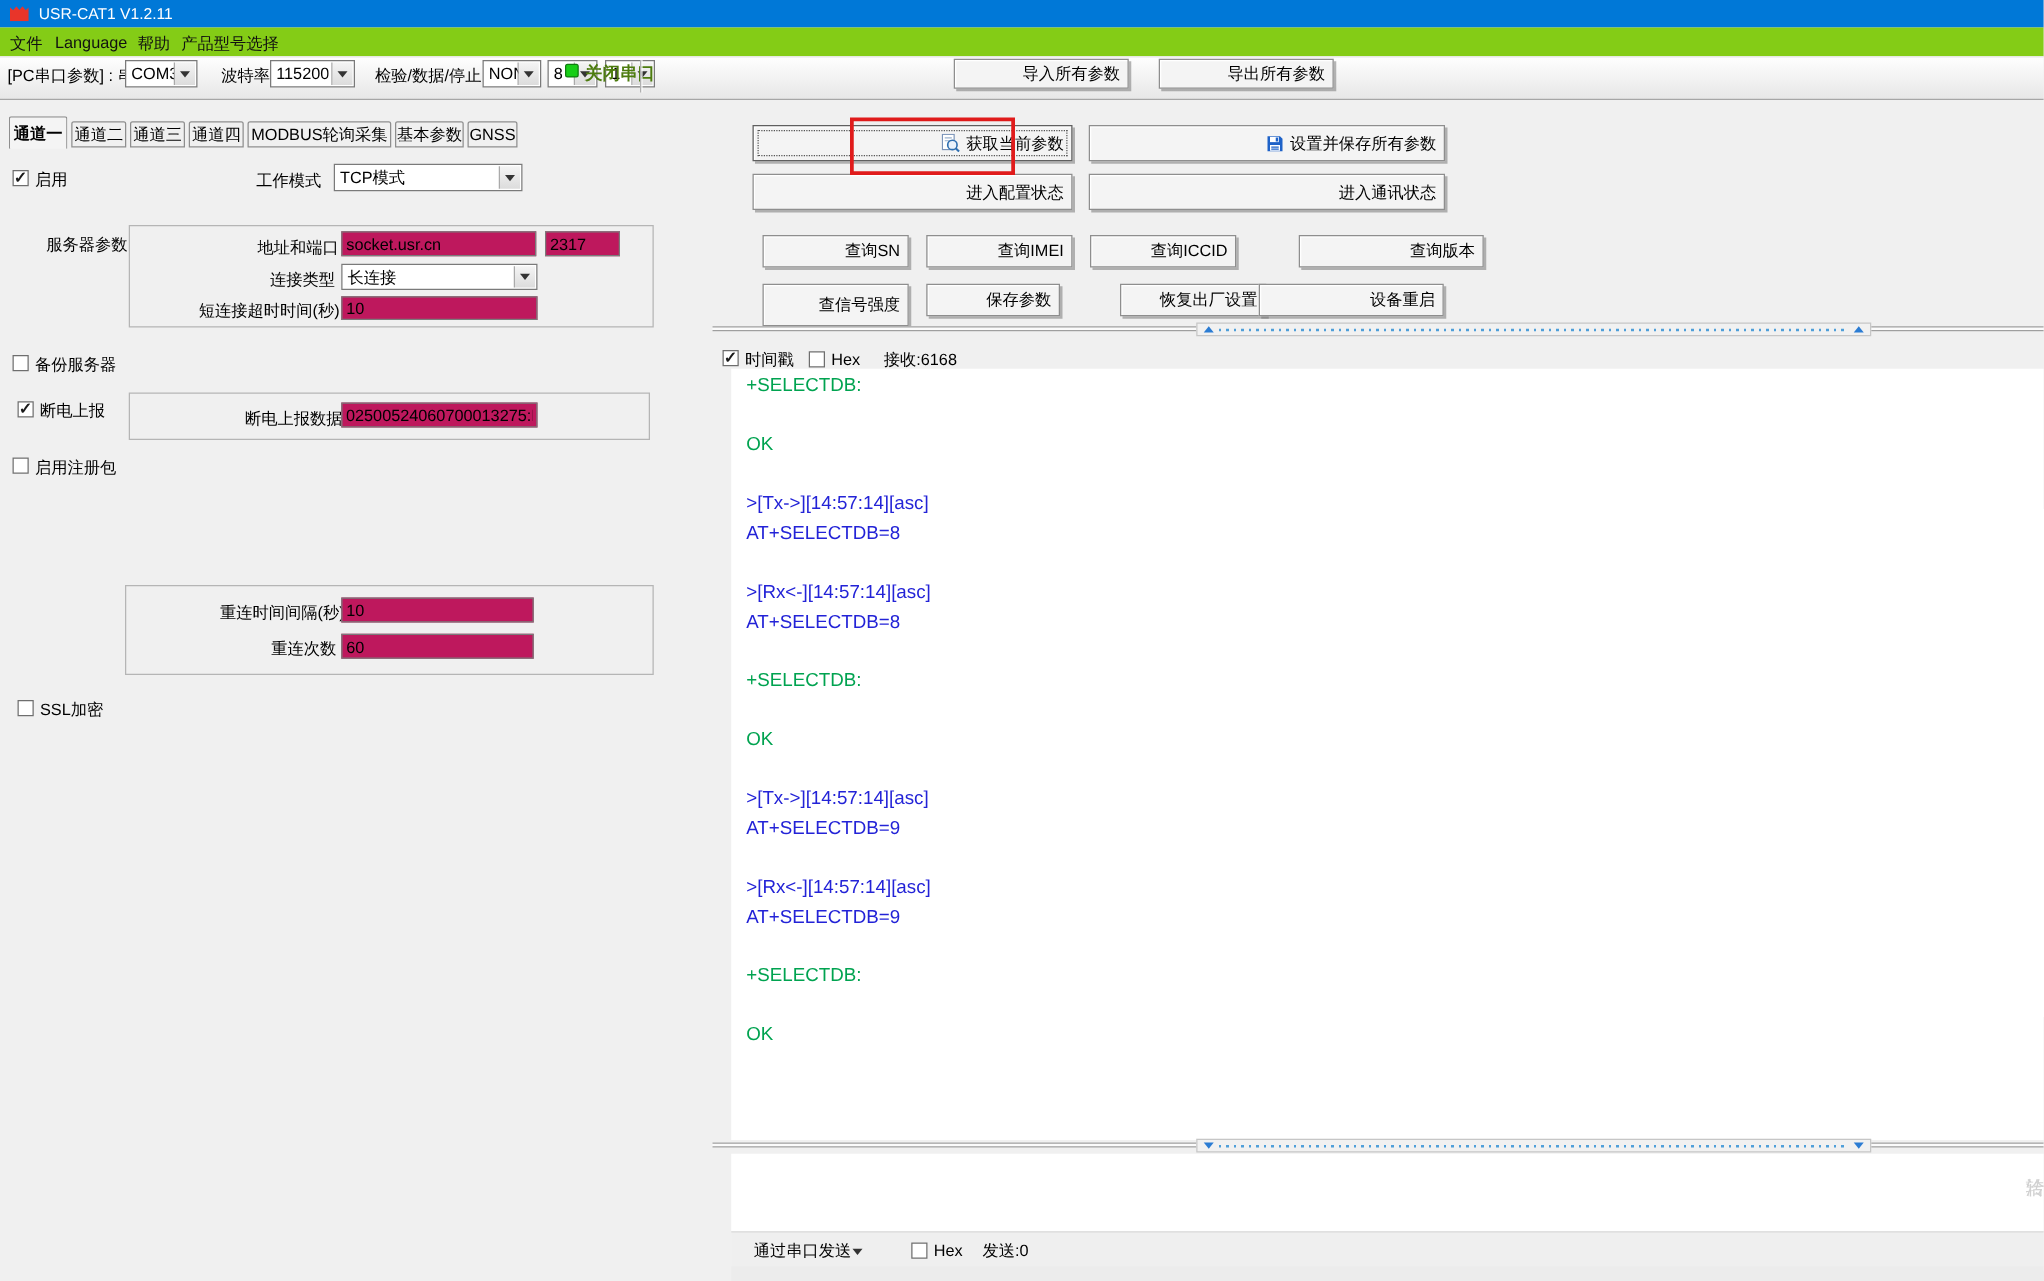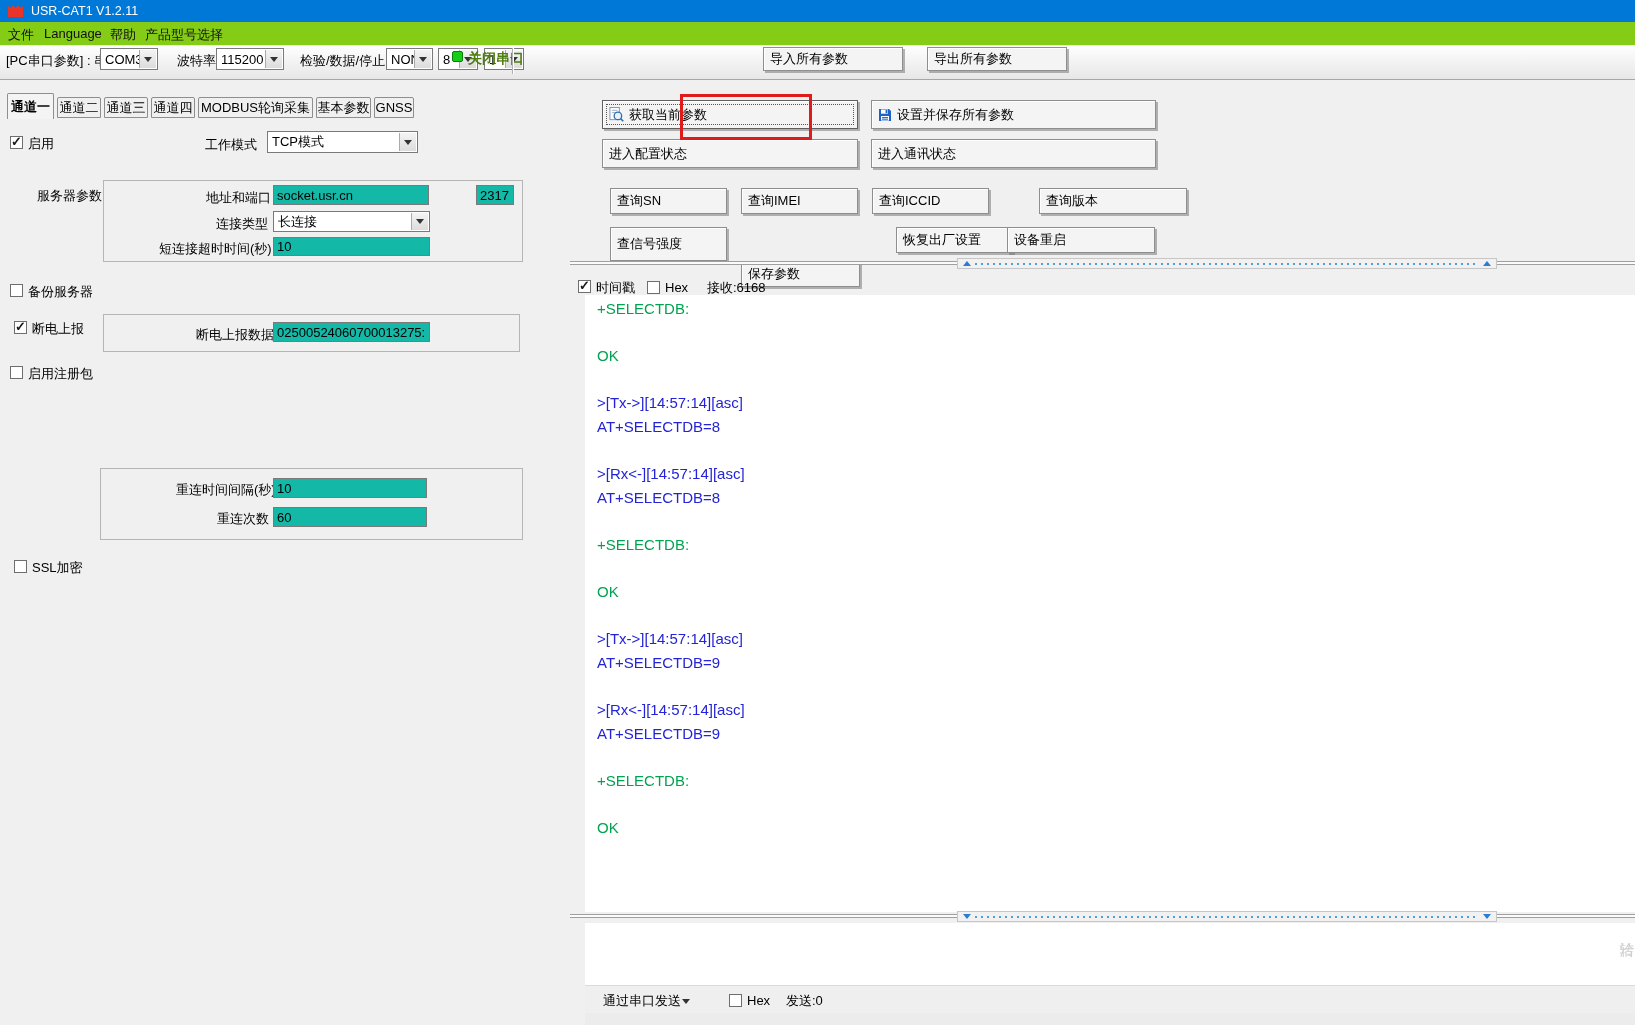--- a/index.html
+++ b/index.html
@@ -14,33 +14,33 @@
   
   .titlebar{position:absolute;left:0;top:0;width:1635px;height:22px;background:#0078D7;color:#fff;
     display:flex;align-items:center;font-size:12.5px;}
   .titlebar .ticon{margin:0 8px 0 8px;display:flex;align-items:center;}
   .menubar{position:absolute;left:0;top:22px;width:1635px;height:23px;background:#84cc16;}
   .menubar span{position:absolute;top:4px;font-size:13px;color:#111;cursor:default;}
   .toolbar{position:absolute;left:0;top:45px;width:1635px;height:33px;
     background:linear-gradient(#fefefe,#e7e7e7);border-bottom:1px solid #a6a6a6;border-top:1px solid #ececec;}
   .vsep{position:absolute;left:512px;top:48px;width:1px;height:26px;background:#b0b0b0;box-shadow:1px 0 0 #fff;}
   
-  .input{position:absolute;background:#14b8a6;border:1px solid #7a7a7a;font-size:13px;padding:0 3px;
+  .input{position:absolute;background:#be185d;border:1px solid #7a7a7a;font-size:13px;padding:0 3px;
     font-family:"Liberation Sans",sans-serif;color:#000;box-sizing:border-box;}
   input.input{outline:none;}
   .combo{position:absolute;background:#fff;border:1px solid #7a7a7a;box-sizing:border-box;font-size:13px;}
   .combo .val{position:absolute;left:4px;top:50%;transform:translateY(-50%);white-space:nowrap;overflow:hidden;max-width:calc(100% - 20px);}
   .combo .arr{position:absolute;right:1px;top:1px;bottom:1px;width:16px;background:linear-gradient(#f4f4f4,#dcdcdc);
     border-left:1px solid #aaa;display:flex;align-items:center;justify-content:center;}
   .tri-d{width:0;height:0;border-left:4px solid transparent;border-right:4px solid transparent;border-top:5px solid #333;}
   .tri-u-b{width:0;height:0;border-left:4px solid transparent;border-right:4px solid transparent;border-bottom:5px solid #2b7cd3;}
   .tri-d-b{width:0;height:0;border-left:4px solid transparent;border-right:4px solid transparent;border-top:5px solid #2b7cd3;}
   .btn{position:absolute;background:#f4f4f4;border:1px solid #8e8e8e;
     box-shadow:2px 2px 0 rgba(110,110,110,.5), inset 1px 1px 0 #fff;
-    font-size:13px;color:#000;display:flex;align-items:center;justify-content:flex-start;
+    font-size:13px;color:#000;display:flex;align-items:center;justify-content:flex-end;
     font-family:"Liberation Sans",sans-serif;white-space:nowrap;box-sizing:border-box;cursor:default;gap:5px;}
   .btn .focus-rect{position:absolute;inset:3px;border:1px dotted #555;pointer-events:none;}
   .cb{position:absolute;width:13px;height:13px;background:#fff;border:1px solid #6e6e6e;box-sizing:border-box;}
   .cb.checked::after{content:"\2713";position:absolute;left:0px;top:-3px;font-size:13px;font-weight:bold;color:#1a1a1a;}
   .groupbox{position:absolute;border:1px solid #b5b5b5;box-sizing:border-box;}
   
   .tab{position:absolute;top:97px;height:21px;background:#f0f0f0;border:1px solid #8e8e8e;border-bottom:1px solid #8e8e8e;
     border-radius:2px 2px 0 0;font-size:13px;display:flex;align-items:center;justify-content:center;box-sizing:border-box;}
   .tab.active{top:93px;height:26px;font-weight:bold;background:#f4f4f4;border-bottom:none;z-index:2;}
   
@@ -139,21 +139,21 @@
   <span class="val">TCP模式</span>
   <span class="arr">
       <i class="tri-d"></i>
     </span>
 </div>
 
 <span class="lbl" style="left:37px;top:188px;">服务器参数</span>
 <div class="groupbox" style="left:103px;top:180px;width:420px;height:82px;"></div>
 <span class="lbl" style="left:206px;top:190px;">地址和端口</span>
 <input class="input" style="left: 273px; top: 185px; width: 156px; height: 20px;" value="socket.usr.cn">
-<input class="input" style="left: 436px; top: 185px; width: 38px; height: 20px; margin-left: 40px;" value="2317">
+<input class="input" style="left: 436px; top: 185px; width: 60px; height: 20px;" value="2317">
 <span class="lbl" style="left:216px;top:216px;">连接类型</span>
 <div class="combo" style="left:273px;top:211px;width:157px;height:21px;">
   <span class="val">长连接</span>
   <span class="arr">
       <i class="tri-d"></i>
     </span>
 </div>
 <span class="lbl" style="left:159px;top:241px;">短连接超时时间(秒)</span>
 <input class="input" style="left: 273px; top: 237px; width: 157px; height: 19px;" value="10">
 
@@ -222,21 +222,21 @@
 </button>
 <button class="btn" style="left:872px;top:188px;width:117px;height:26px;">
   <span>查询ICCID</span>
 </button>
 <button class="btn" style="left:1007px;top:188px;width:148px;height:26px;margin-left:32px;">
   <span>查询版本</span>
 </button>
 <button class="btn" style="left:610px;top:227px;width:117px;height:34px;">
   <span>查信号强度</span>
 </button>
-<button class="btn" style="left:741px;top:227px;width:119px;height:26px;margin-top:34px;">
+<button class="btn" style="left:741px;top:227px;width:107px;height:26px;">
   <span>保存参数</span>
 </button>
 <button class="btn" style="left:896px;top:227px;width:117px;height:26px;">
   <span>恢复出厂设置</span>
 </button>
 <button class="btn" style="left:1007px;top:227px;width:148px;height:26px;">
   <span>设备重启</span>
 </button>
 
 <div class="split-line" style="top:261px;"></div>

